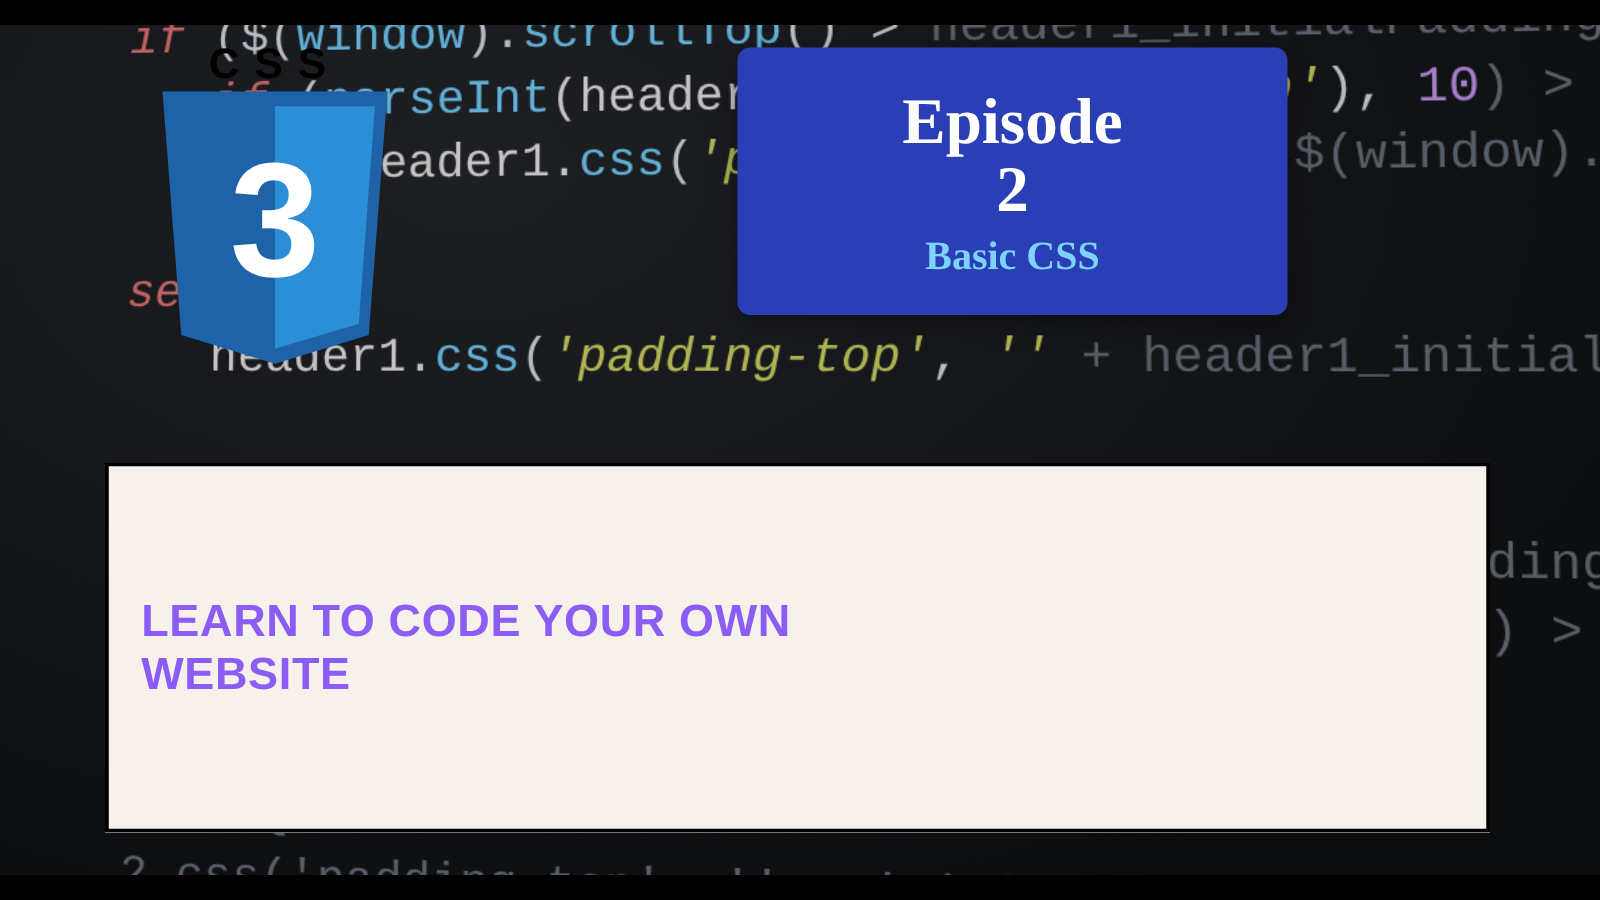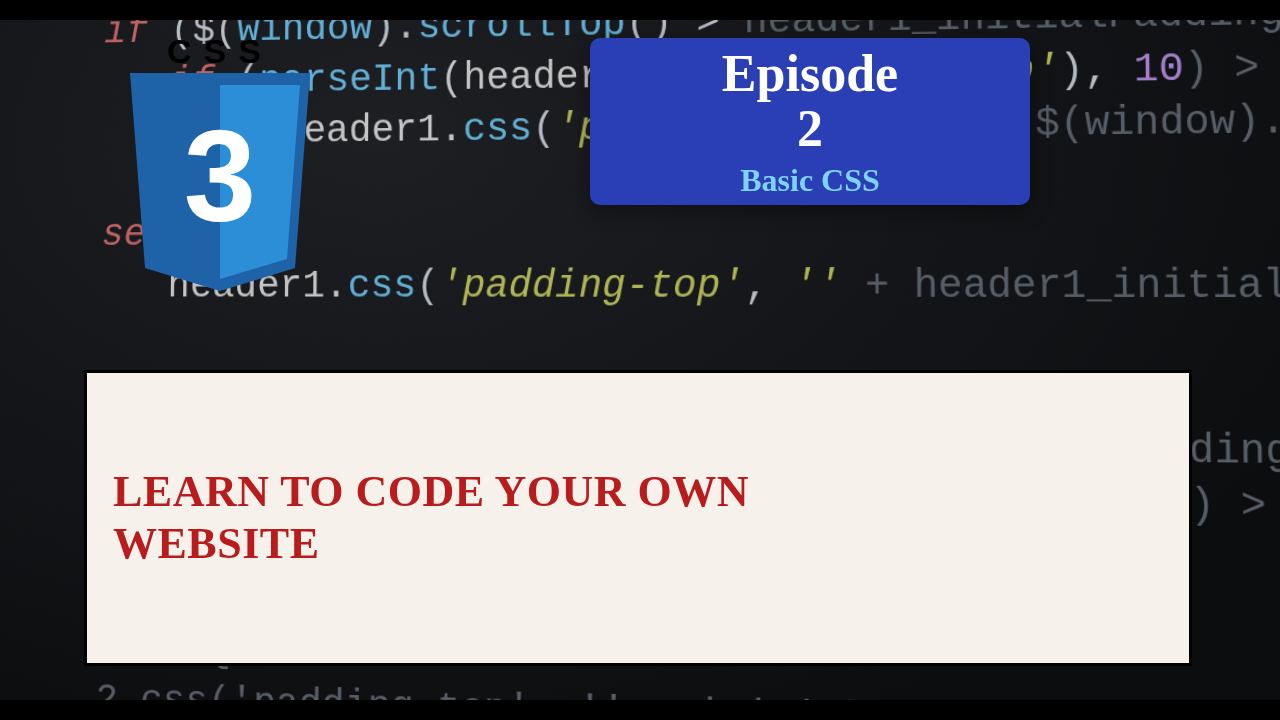--- a/index.html
+++ b/index.html
@@ -74,21 +74,21 @@
     font-weight:900; font-size:130px; color:#fff;
     line-height:1; padding-bottom:14px;
   }
 
   
   .episode-badge {
     position: absolute;
     left: 590px;
     top: 38px;
     width: 440px;
-    height: 167px;
+    height: 214px;
     background: #2a3fb5;
     border-radius: 10px;
     display:flex; flex-direction:column; align-items:center; justify-content:center;
     box-shadow: 0 6px 20px rgba(0,0,0,.35);
   }
   .episode-badge .ep-word,
   .episode-badge .ep-num {
     font-family: Georgia, "Times New Roman", serif;
     font-weight: 700;
     color: #fff;
@@ -110,26 +110,26 @@
     top: 370px;
     width: 1108px;
     height: 296px;
     background: #f6f1eb;
     border: 3px solid #000;
     padding: 18px 26px;
     box-sizing: border-box;
     display:flex; flex-direction:column; justify-content:center;
   }
   .title-card .line {
-    font-family: Liberation Serif, serif;
+    font-family: Liberation Sans, sans-serif;
     font-weight: 900;
-    font-size: 44px;
+    font-size: 36px;
     line-height: 1.18;
     letter-spacing: 0.5px;
-    color: #b91c1c;
+    color: #8b5cf6;
     text-transform: uppercase;
   }
 </style>
 </head>
 <body>
 
 <div class="bg-code">
 <pre><span class="kw">if</span><span class="p"> ($(</span><span class="fn">window</span><span class="p">).</span><span class="fn">scrollTop</span><span class="p">() &gt; </span><span class="dim">header1_initialPadding</span>
    <span class="kw">if</span><span class="p"> (</span><span class="fn">parseInt</span><span class="id">(header1.</span><span class="fn">css</span><span class="p">(</span><span class="str">'padding-top'</span><span class="p">), </span><span class="num">10</span><span class="dim">) &gt; </span>
         <span class="id">header1.</span><span class="fn">css</span><span class="p">(</span><span class="str">'padding-top'</span><span class="p">, </span><span class="str">''</span><span class="dim"> + $(</span><span class="dim">window</span><span class="dim">).scrollTop</span>

